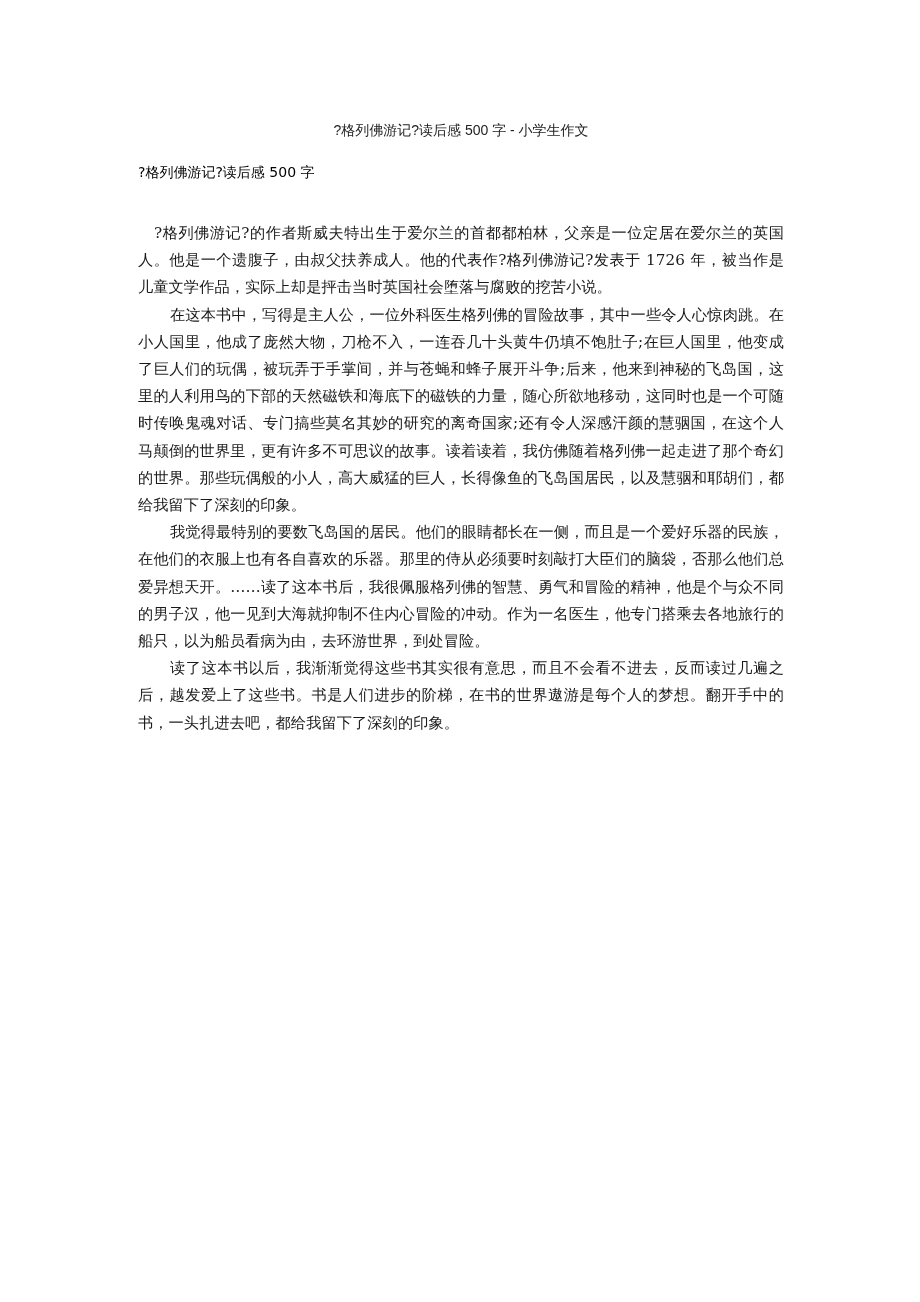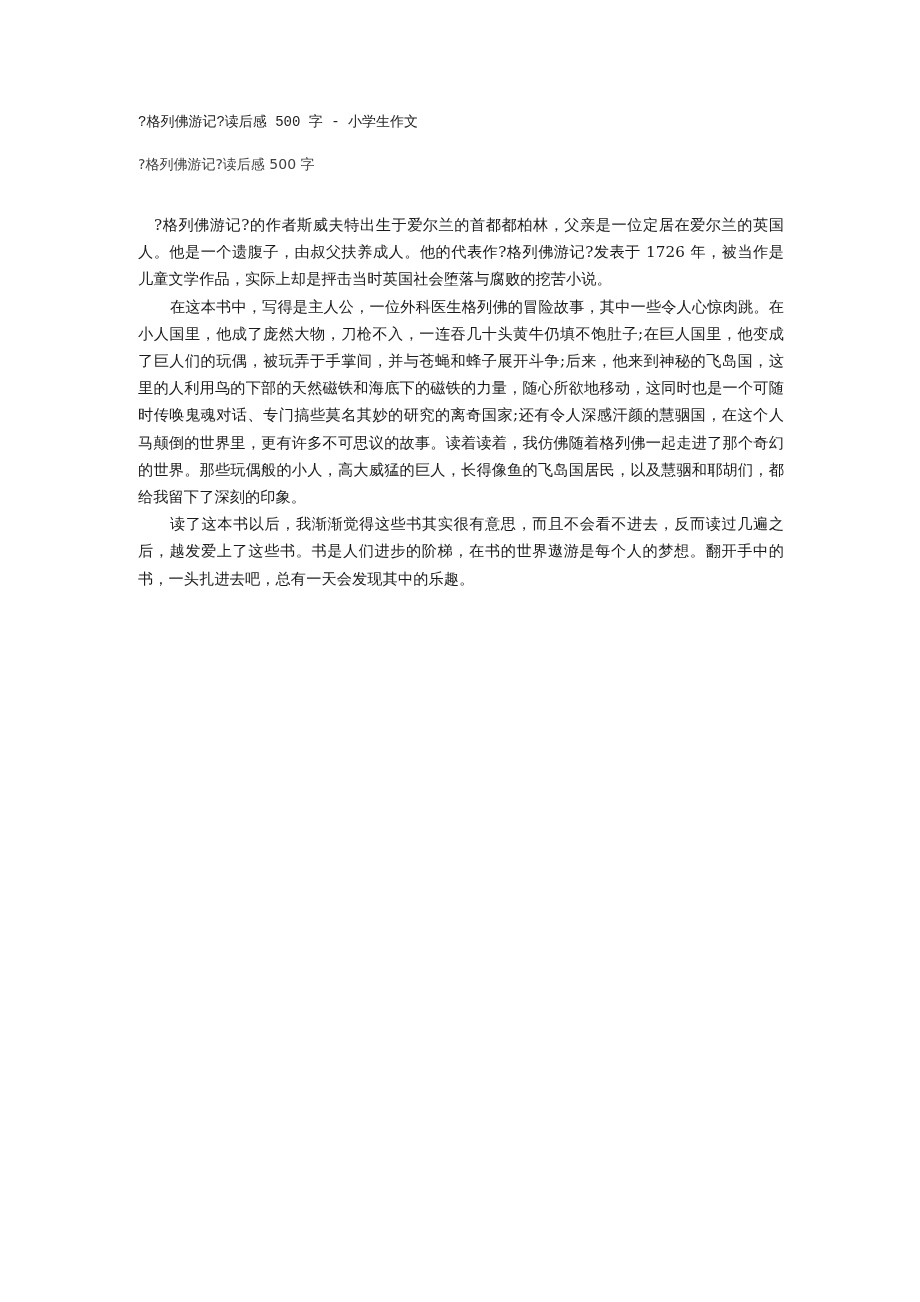--- a/index.html
+++ b/index.html
@@ -14,35 +14,35 @@
       font-family: "DejaVu Serif", "Liberation Serif", serif;
       color: #1a1a1a;
     }
     .page {
       position: absolute;
       left: 138px;
       top: 112px;
       width: 646px;
     }
     .doc-title {
-      text-align: left;
-      font-family: Liberation Mono, monospace;
+      text-align: center;
+      font-family: Liberation Sans, sans-serif;
       font-size: 14px;
       line-height: 20px;
-      margin: 0;
+      margin: 8px;
       font-weight: normal;
       color: #222;
     }
     .doc-subtitle {
       font-family: "DejaVu Sans", "Liberation Sans", sans-serif;
       font-size: 14px;
       line-height: 20px;
       margin: 22px 0 0 0;
       font-weight: normal;
-      color: #404040;
+      color: #000000;
     }
     .body {
       margin-top: 38px;
     }
     .para {
       font-size: 15.2px;
       line-height: 27.2px;
       margin: 0;
       text-align: justify;
       text-justify: inter-character;
@@ -57,15 +57,16 @@
   </style>
 </head>
 <body>
 
 <div class="page">
   <h1 class="doc-title">?格列佛游记?读后感 500 字  -  小学生作文</h1>
   <h2 class="doc-subtitle">?格列佛游记?读后感 500 字</h2>
   <div class="body">
     <p class="para first">?格列佛游记?的作者斯威夫特出生于爱尔兰的首都都柏林，父亲是一位定居在爱尔兰的英国人。他是一个遗腹子，由叔父扶养成人。他的代表作?格列佛游记?发表于 1726 年，被当作是儿童文学作品，实际上却是抨击当时英国社会堕落与腐败的挖苦小说。</p>
     <p class="para indent">在这本书中，写得是主人公，一位外科医生格列佛的冒险故事，其中一些令人心惊肉跳。在小人国里，他成了庞然大物，刀枪不入，一连吞几十头黄牛仍填不饱肚子;在巨人国里，他变成了巨人们的玩偶，被玩弄于手掌间，并与苍蝇和蜂子展开斗争;后来，他来到神秘的飞岛国，这里的人利用鸟的下部的天然磁铁和海底下的磁铁的力量，随心所欲地移动，这同时也是一个可随时传唤鬼魂对话、专门搞些莫名其妙的研究的离奇国家;还有令人深感汗颜的慧骃国，在这个人马颠倒的世界里，更有许多不可思议的故事。读着读着，我仿佛随着格列佛一起走进了那个奇幻的世界。那些玩偶般的小人，高大威猛的巨人，长得像鱼的飞岛国居民，以及慧骃和耶胡们，都给我留下了深刻的印象。</p>
-    <p class="para indent">读了这本书以后，我渐渐觉得这些书其实很有意思，而且不会看不进去，反而读过几遍之后，越发爱上了这些书。书是人们进步的阶梯，在书的世界遨游是每个人的梦想。翻开手中的书，一头扎进去吧，总有一天会发现其中的乐趣。</p>
+    <p class="para indent">我觉得最特别的要数飞岛国的居民。他们的眼睛都长在一侧，而且是一个爱好乐器的民族，在他们的衣服上也有各自喜欢的乐器。那里的侍从必须要时刻敲打大臣们的脑袋，否那么他们总爱异想天开。……读了这本书后，我很佩服格列佛的智慧、勇气和冒险的精神，他是个与众不同的男子汉，他一见到大海就抑制不住内心冒险的冲动。作为一名医生，他专门搭乘去各地旅行的船只，以为船员看病为由，去环游世界，到处冒险。</p>
+    <p class="para indent">读了这本书以后，我渐渐觉得这些书其实很有意思，而且不会看不进去，反而读过几遍之后，越发爱上了这些书。书是人们进步的阶梯，在书的世界遨游是每个人的梦想。翻开手中的书，一头扎进去吧，都给我留下了深刻的印象。</p>
   </div>
 </div>
 
 </body></html>

